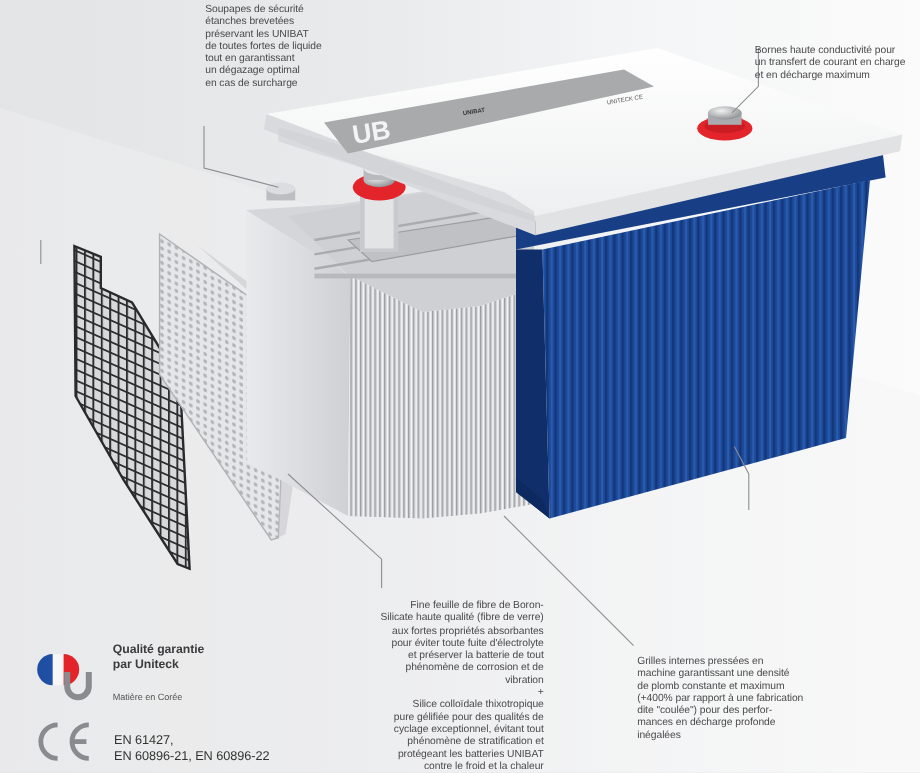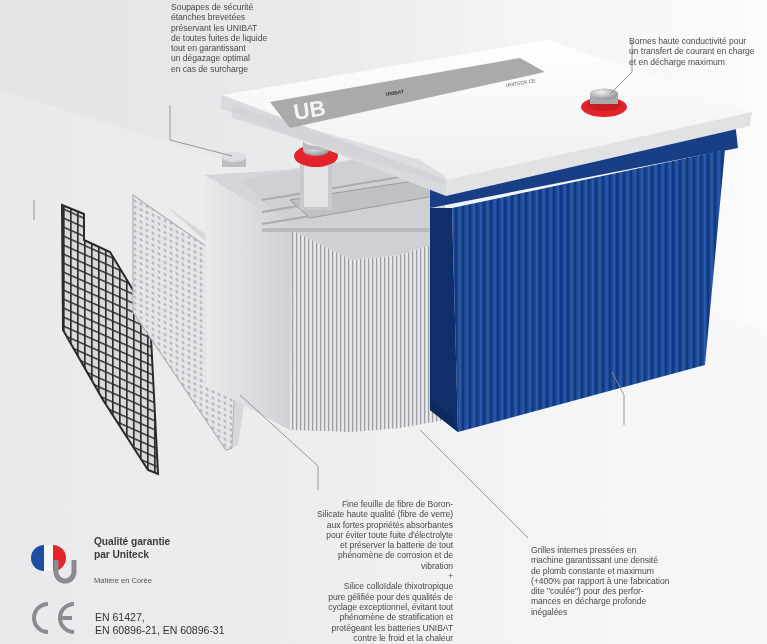--- a/index.html
+++ b/index.html
@@ -142,21 +142,21 @@
     <g fill="none" stroke="#8a8b8e" stroke-width="4">
       <path d="M48,604 a14,14 0 1,0 0,28"></path>
       <path d="M74,604 a14,14 0 1,0 0,28"></path>
       <line x1="60" y1="618" x2="72" y2="618"></line>
     </g>
   </svg>
 
   <div class="caption" style="left:171px;top:2px;">Soupapes de sécurité
 étanches brevetées
 préservant les UNIBAT
-de toutes fuites de liquide
+de toutes fortes de liquide
 tout en garantissant
 un dégazage optimal
 en cas de surcharge</div>
   <div class="caption" style="left:629px;top:20px;margin-top:16px;">Bornes haute conductivité pour
 un transfert de courant en charge
 et en décharge maximum</div>
   <div class="caption" style="left:317px;top:499px;text-align:right;">Fine feuille de fibre de Boron-
 Silicate haute qualité (fibre de verre)
 aux fortes propriétés absorbantes
 pour éviter toute fuite d'électrolyte
@@ -175,14 +175,14 @@
 de plomb constante et maximum
 (+400% par rapport à une fabrication
 dite "coulée") pour des perfor-
 mances en décharge profonde
 inégalées</div>
 
   <div class="caption big" style="left:94px;top:536px;">Qualité garantie
 par Uniteck</div>
   <div class="caption small" style="left:94px;top:576px;">Matière en Corée</div>
   <div class="caption std" style="left:95px;top:611px;">EN 61427,
-EN 60896-21, EN 60896-31</div>
+EN 60896-21, EN 60896-22</div>
 </div>
 
 </body></html>

